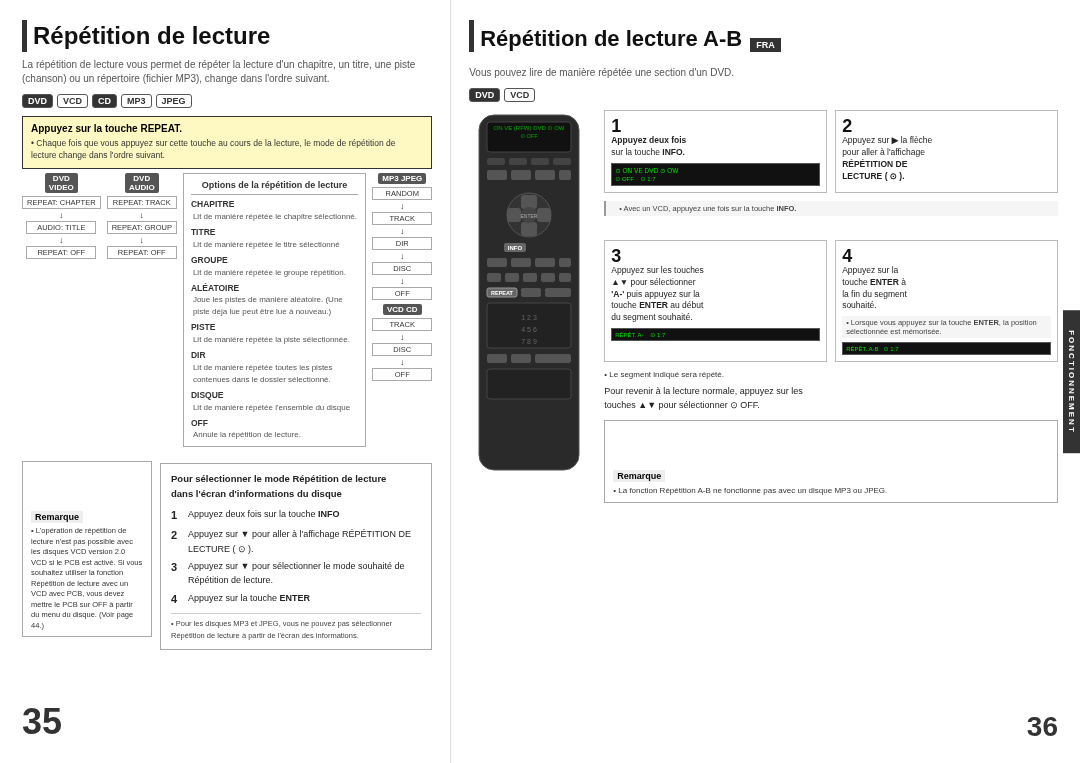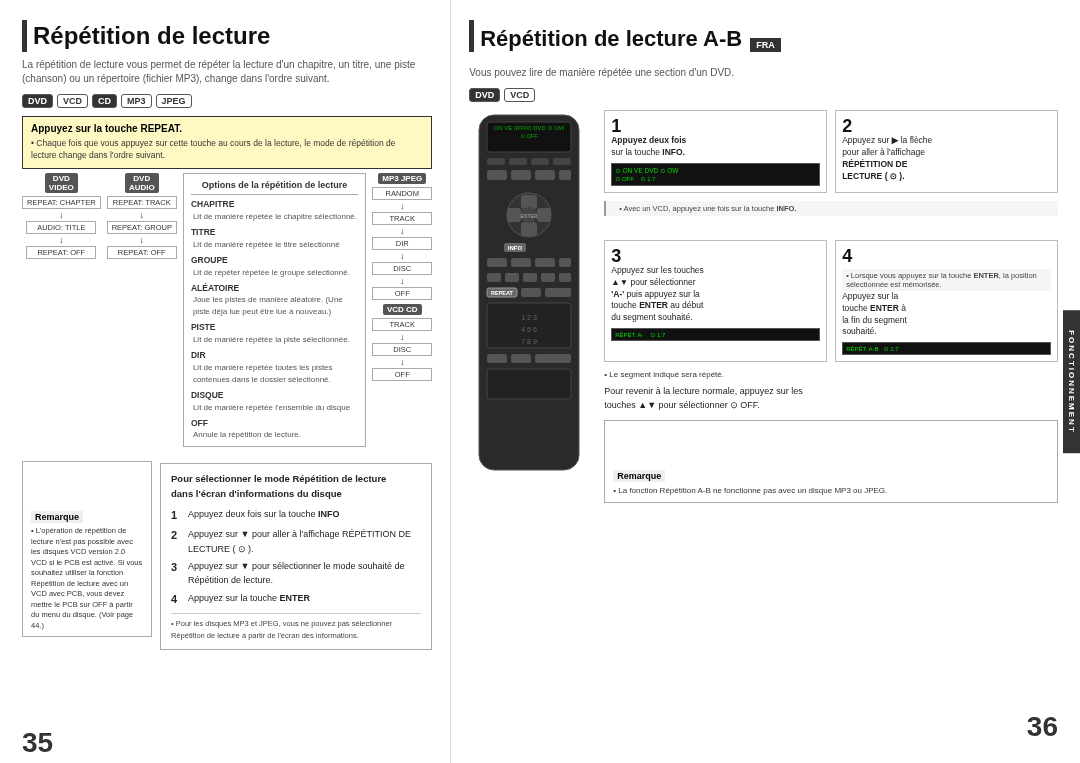--- a/index.html
+++ b/index.html
@@ -23,23 +23,23 @@
 
     .page-right {
       width: 660px;
       height: 763px;
       padding: 20px 22px 20px 18px;
       position: relative;
     }
 
     .page-number-left {
       position: absolute;
-      bottom: 4px;
+      bottom: 20px;
       left: 22px;
-      font-size: 28px;
+      font-size: 36px;
       font-weight: bold;
       color: #333;
     }
 
     .page-number-right {
       position: absolute;
       bottom: 20px;
       right: 22px;
       font-size: 28px;
       font-weight: bold;
@@ -300,21 +300,21 @@
       <div>
         <div class="opt-section-title">CHAPITRE</div>
         <div class="opt-section-desc">Lit de manière répétée le chapitre sélectionné.</div>
       </div>
       <div>
         <div class="opt-section-title">TITRE</div>
         <div class="opt-section-desc">Lit de manière répétée le titre sélectionné</div>
       </div>
       <div>
         <div class="opt-section-title">GROUPE</div>
-        <div class="opt-section-desc">Lit de répéter répétée le groupe sélectionné.</div>
+        <div class="opt-section-desc">Lit de manière répétée le groupe répétition.</div>
       </div>
       <div>
         <div class="opt-section-title">ALÉATOIRE</div>
         <div class="opt-section-desc">Joue les pistes de manière aléatoire. (Une piste déja lue peut être lue à nouveau.)</div>
       </div>
       <div>
         <div class="opt-section-title">PISTE</div>
         <div class="opt-section-desc">Lit de manière répétée la piste sélectionnée.</div>
       </div>
       <div>
@@ -515,26 +515,26 @@
             Appuyez sur les touches<br><b>▲▼</b> pour sélectionner<br><b>'A-'</b> puis appuyez sur la<br>touche <b>ENTER</b> au début<br>du segment souhaité.
           </div>
 
           <div style="background: #111; border: 1px solid #555; padding: 2px 3px; margin-top: 4px; font-size: 6px; color: #0d0;">
             RÉPÉT. A- &nbsp;&nbsp; ⊙ 1:7
           </div>
         </div>
 
         <div style="flex: 1; border: 1px solid #bbb; padding: 6px; font-size: 9px;">
           <div style="font-size: 18px; font-weight: bold; color: #111; line-height: 1;">4</div>
+          <div style="font-size: 8.5px; color: #222; line-height: 1.4;">
+            Appuyez sur la<br>touche <b>ENTER</b> à<br>la fin du segment<br>souhaité.
+          </div>
+
           <div style="font-size: 7.5px; color: #444; background: #f5f5f5; padding: 2px 4px; margin-top: 4px;">
             • Lorsque vous appuyez sur la touche <b>ENTER</b>, la position sélectionnée est mémorisée.
-          </div>
-
-          <div style="font-size: 8.5px; color: #222; line-height: 1.4;">
-            Appuyez sur la<br>touche <b>ENTER</b> à<br>la fin du segment<br>souhaité.
           </div>
 
           <div style="background: #111; border: 1px solid #555; padding: 2px 3px; margin-top: 4px; font-size: 6px; color: #0d0;">
             RÉPÉT. A-B &nbsp; ⊙ 1:7
           </div>
         </div>
       </div>
 
       <div style="font-size: 8px; color: #333; margin-bottom: 6px;">
         • Le segment indiqué sera répété.

